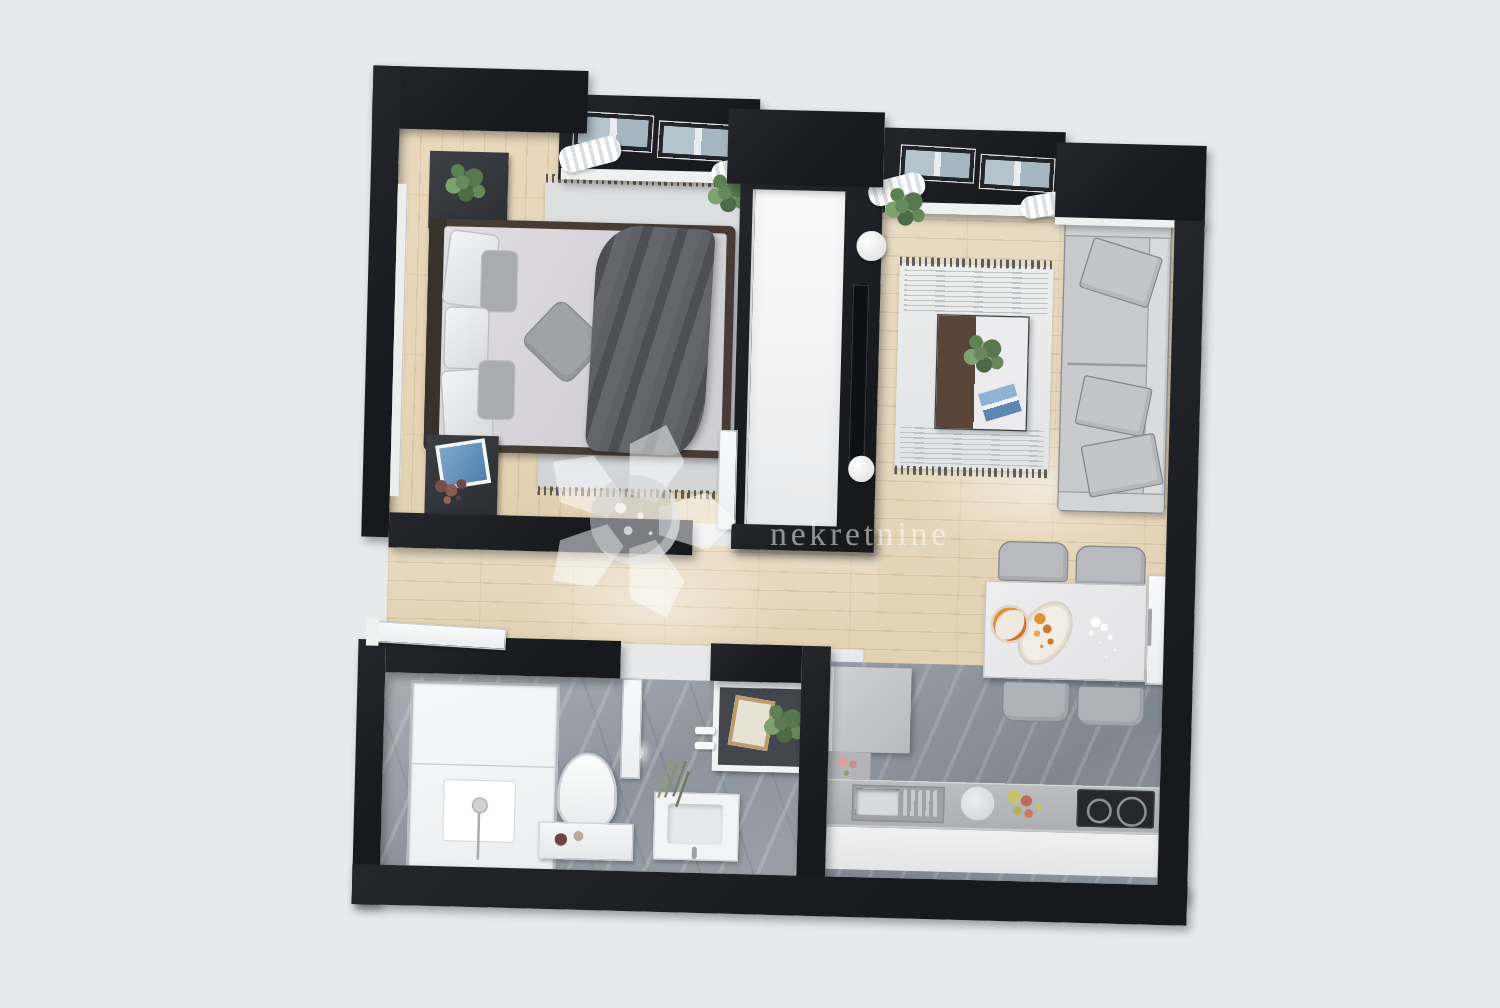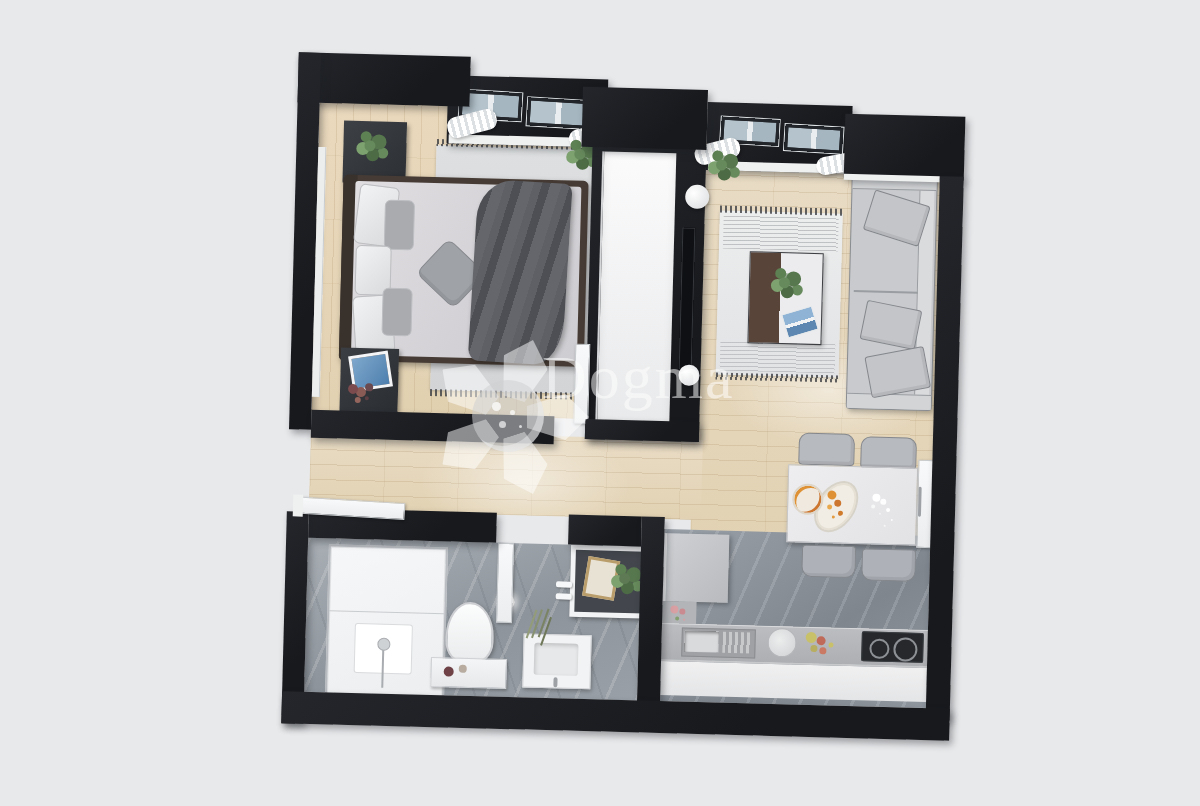--- a/index.html
+++ b/index.html
@@ -227,14 +227,14 @@
     <div class="petal" style="transform:rotate(90deg)  translateY(-50px);"></div>
     <div class="petal" style="transform:rotate(162deg) translateY(-50px);"></div>
     <div class="petal" style="transform:rotate(234deg) translateY(-50px);"></div>
     <div class="petal" style="transform:rotate(306deg) translateY(-50px);"></div>
     <div class="abs" style="left:34px;top:36px;width:72px;height:72px;border-radius:50%;background:rgba(205,207,210,.55);
                 box-shadow:inset -6px -6px 0 rgba(255,255,255,.35);">
       <div class="abs" style="left:20px;top:22px;width:9px;height:9px;border-radius:50%;background:rgba(255,255,255,.75);
                   box-shadow:16px 6px 0 -2px rgba(255,255,255,.7),6px 18px 0 -1px rgba(255,255,255,.65),24px 20px 0 -3px rgba(255,255,255,.7);"></div>
     </div>
   </div>
-  <div class="lbl" style="left:112px;top:12px;font-size:62px;font-weight:400;letter-spacing:2px;">Dogma</div>
+  <div class="lbl" style="left:186px;top:82px;font-size:27px;letter-spacing:3px;">nekretnine</div>
 </div>
 
 </body></html>

